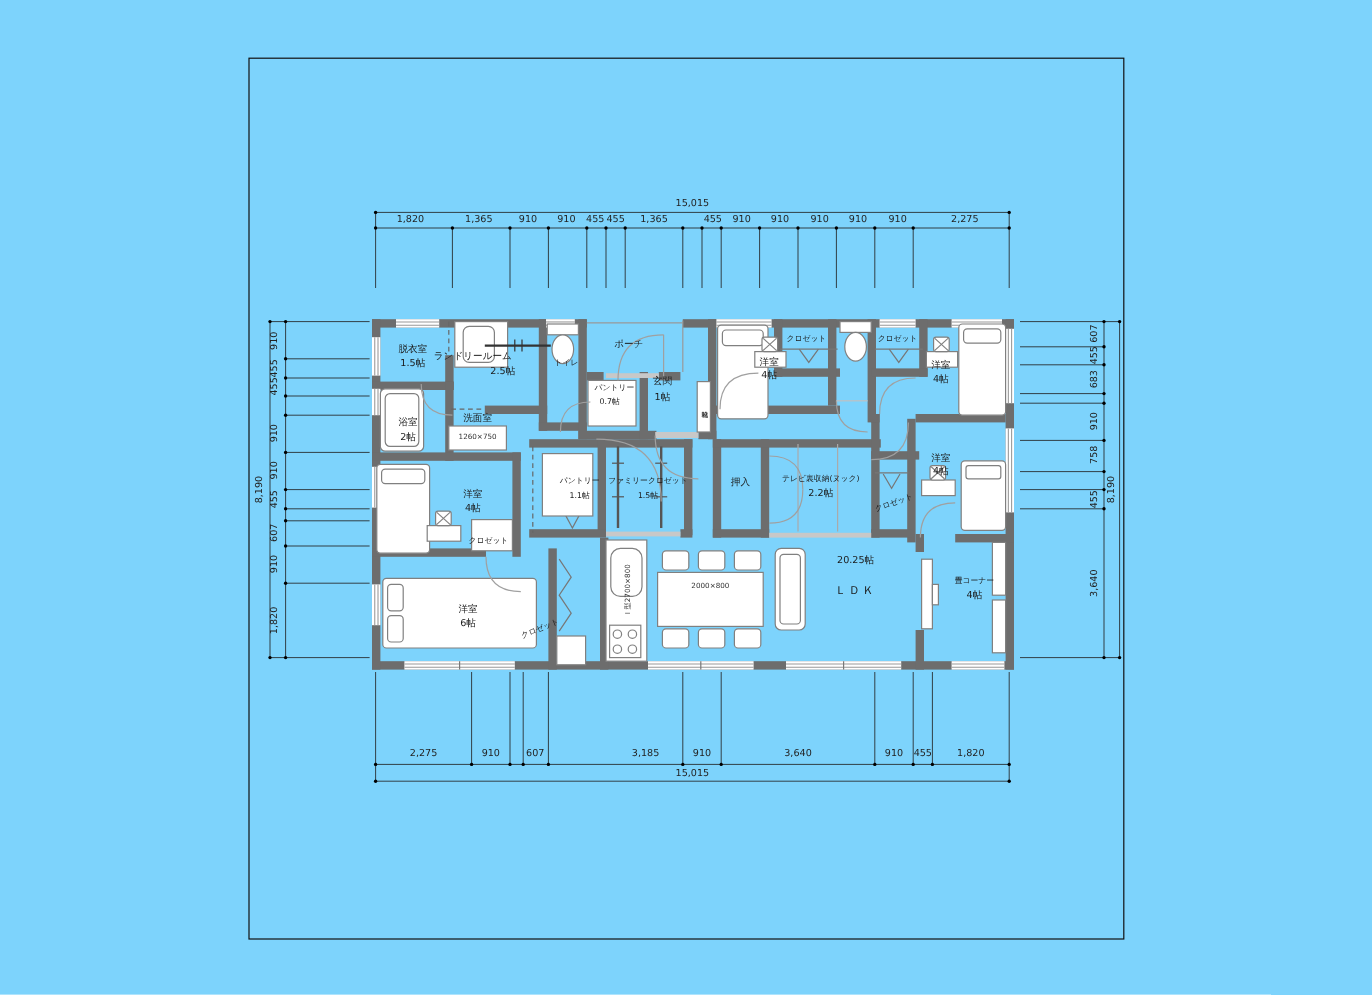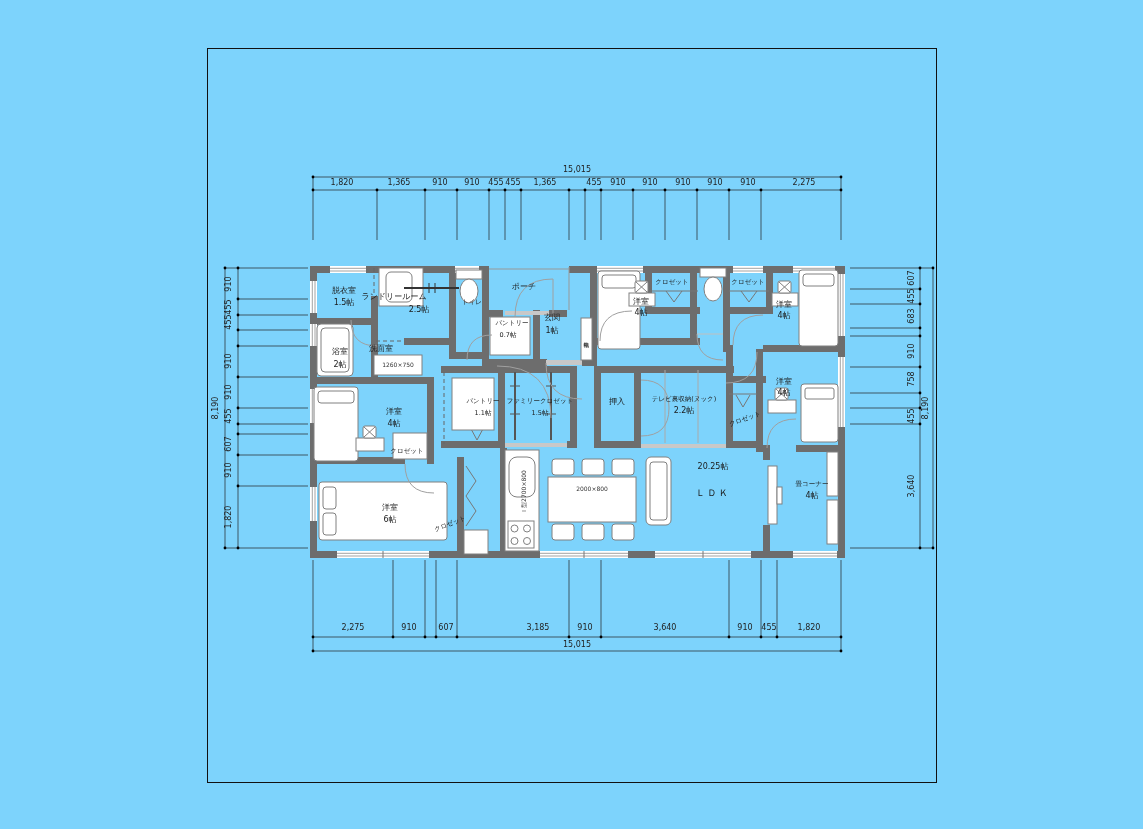--- a/index.html
+++ b/index.html
@@ -477,21 +477,21 @@
   <span class="lbl" style="left:419px;top:310px">2.5帖</span>
   <span class="lbl sm" style="left:472px;top:302px">トイレ</span>
   <span class="lbl" style="left:524px;top:287px">ポーチ</span>
   <span class="lbl sm" style="left:512px;top:323px">パントリー</span>
   <span class="lbl sm" style="left:508px;top:335px">0.7帖</span>
   <span class="lbl" style="left:552px;top:318px">玄関</span>
   <span class="lbl" style="left:552px;top:331px">1帖</span>
   <span class="lbl vert" style="left:586px;top:338px">靴箱</span>
   <span class="lbl" style="left:340px;top:352px">浴室</span>
   <span class="lbl" style="left:340px;top:365px">2帖</span>
-  <span class="lbl" style="left:381px;top:349px">洗面室</span>
+  <span class="lbl" style="left:398px;top:349px">洗面室</span>
   <span class="lbl xs" style="left:398px;top:365px">1260×750</span>
   <span class="lbl" style="left:641px;top:302px">洋室</span>
   <span class="lbl" style="left:641px;top:313px">4帖</span>
   <span class="lbl sm" style="left:672px;top:282px">クロゼット</span>
   <span class="lbl sm" style="left:748px;top:282px">クロゼット</span>
   <span class="lbl" style="left:784px;top:305px">洋室</span>
   <span class="lbl" style="left:784px;top:316px">4帖</span>
   <span class="lbl" style="left:394px;top:412px">洋室</span>
   <span class="lbl" style="left:394px;top:424px">4帖</span>
   <span class="lbl sm" style="left:407px;top:451px">クロゼット</span>

